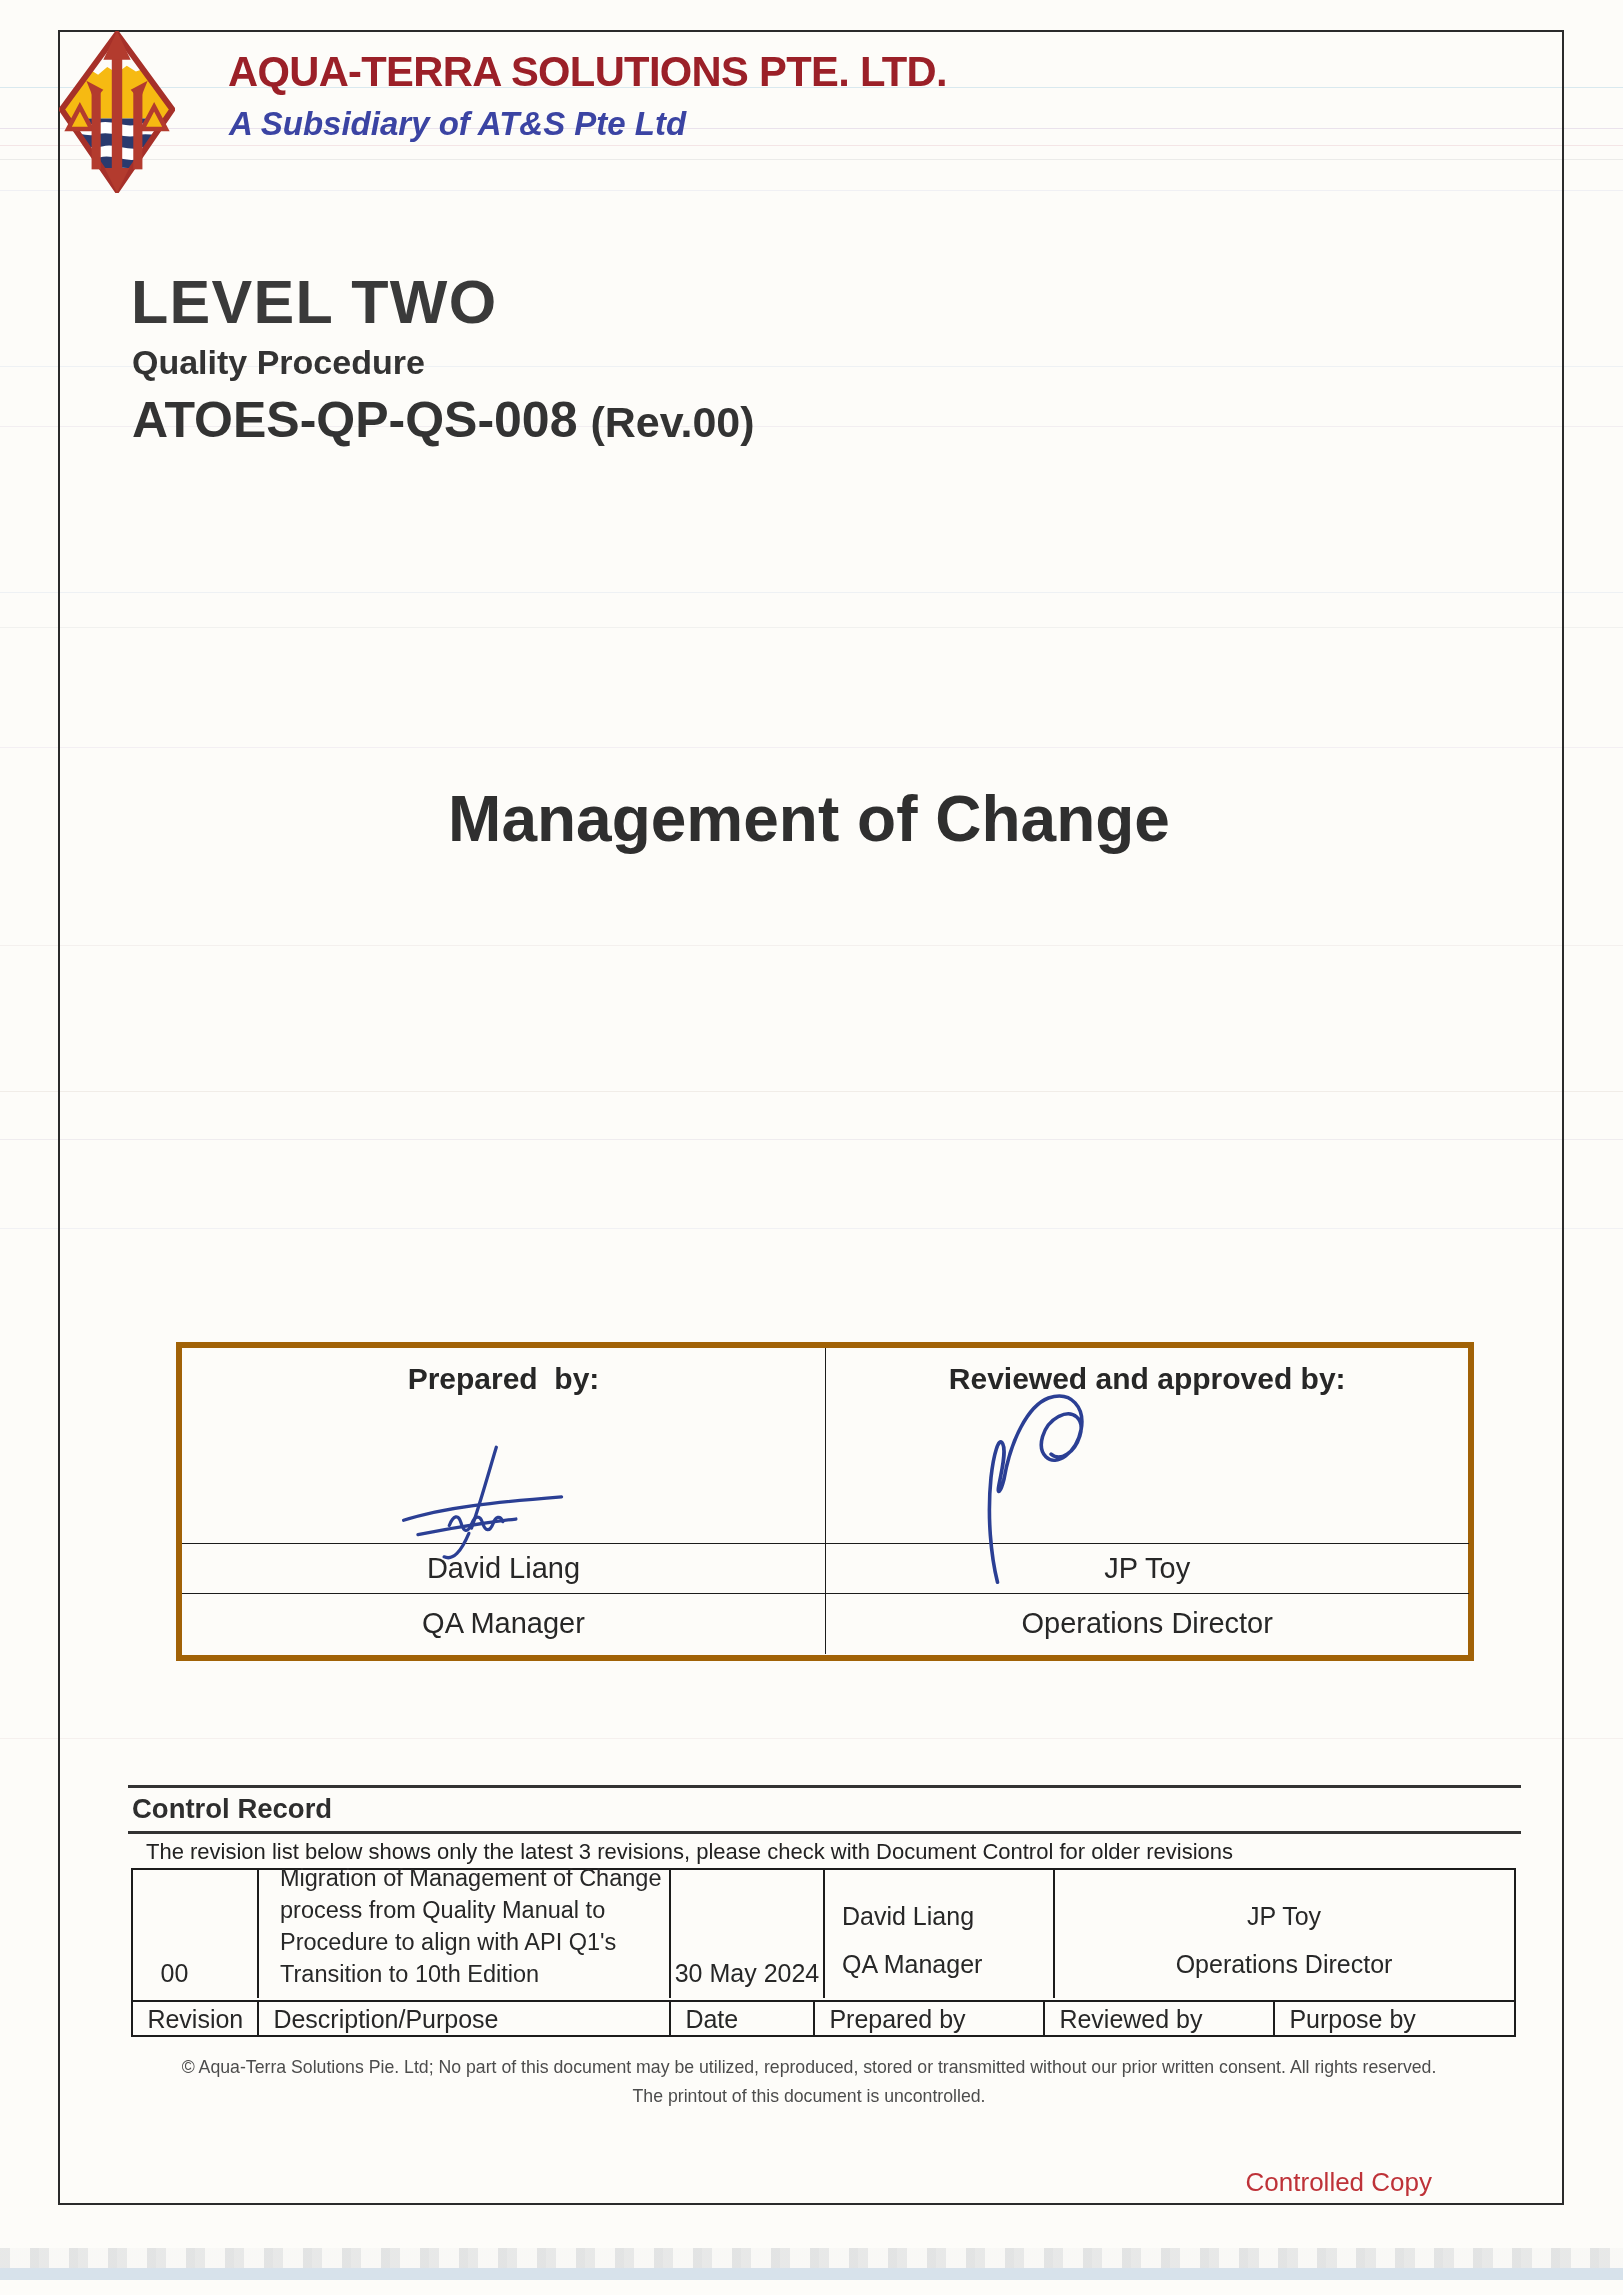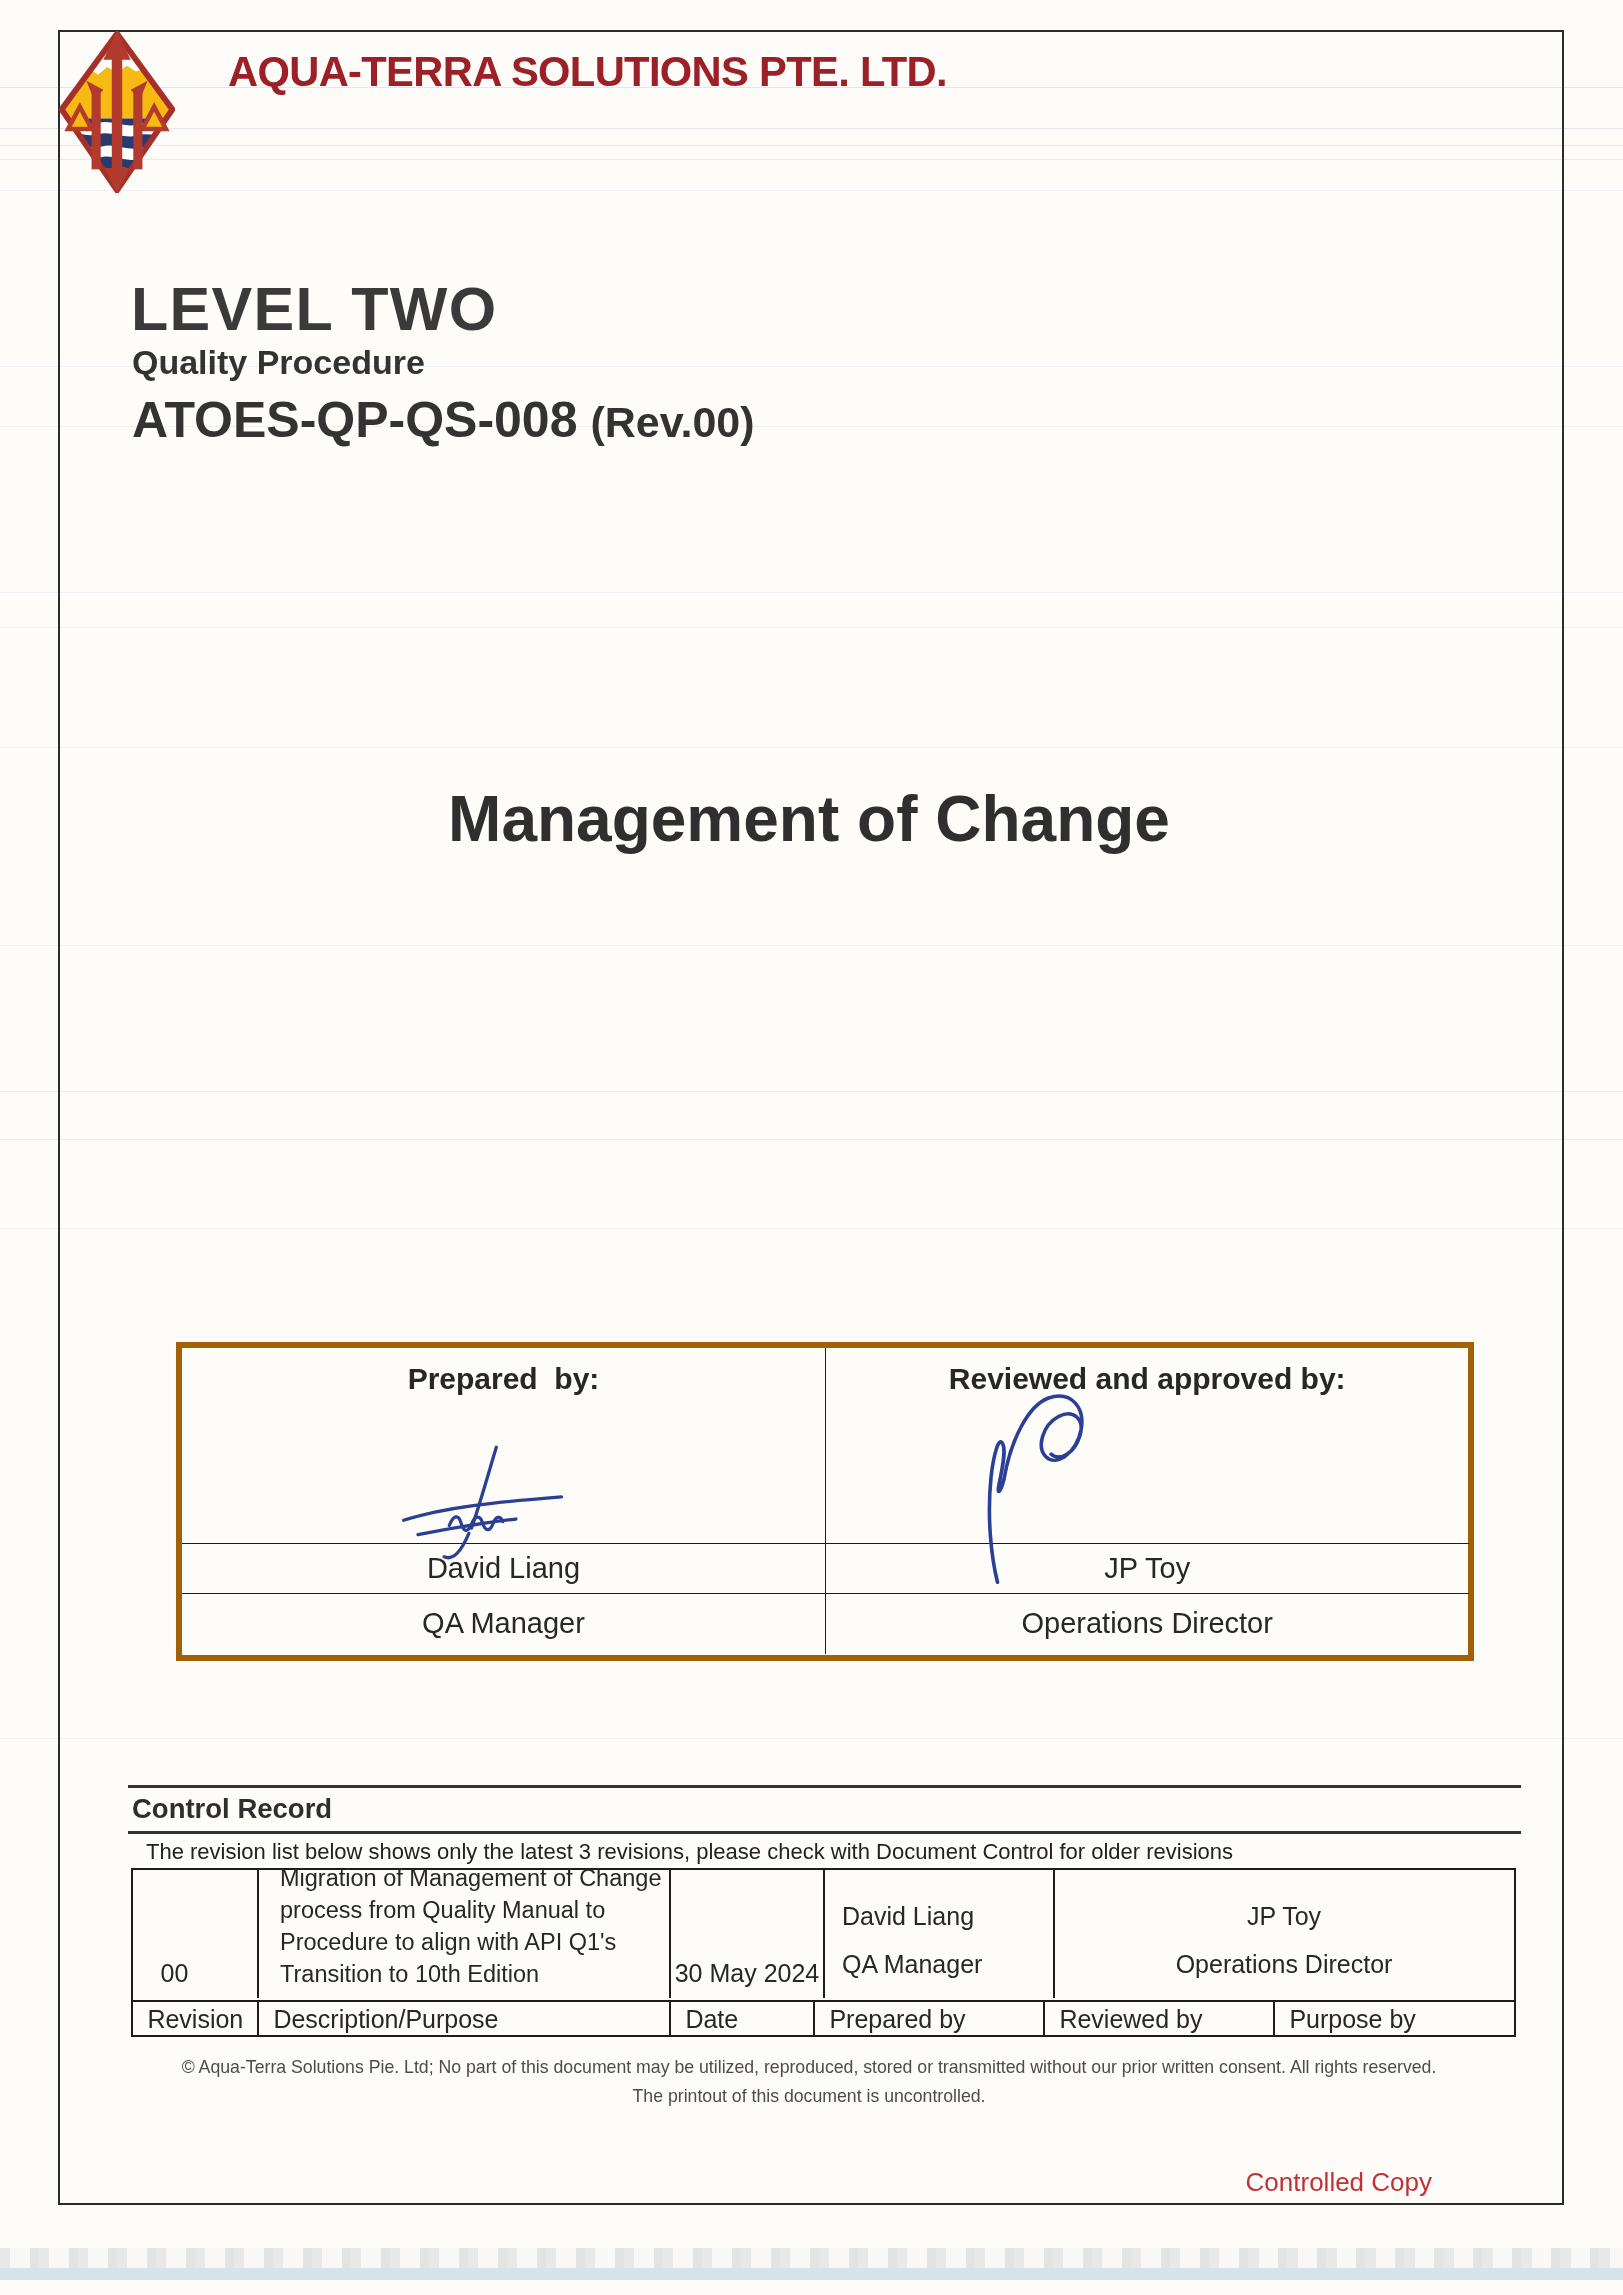--- a/index.html
+++ b/index.html
@@ -25,21 +25,21 @@
     font-size:43px;font-weight:bold;color:#9b2028;
     letter-spacing:-0.7px;transform:scaleX(.97);transform-origin:left top;
     white-space:nowrap;
   }
   .subsidiary{
     left:229px;top:105px;
     font-size:33px;font-style:italic;font-weight:600;color:#3b44a3;
     white-space:nowrap;
   }
   
-  .level{left:131px;top:274px;font-size:61px;font-weight:bold;color:#3a3a3a;letter-spacing:1.3px;}
+  .level{left:131px;top:267px;font-size:61px;font-weight:bold;color:#3a3a3a;letter-spacing:1.3px;}
   .doctype{left:132px;top:343px;font-size:34px;font-weight:bold;color:#333;}
   .docnum{left:132px;top:391px;font-size:50px;font-weight:bold;color:#333;white-space:nowrap;}
   .docnum .rev{font-size:43px;margin-left:13px;}
   
   .doc-title{
     left:58px;top:782px;width:1502px;
     text-align:center;font-size:64px;font-weight:bold;color:#2f2f2f;
   }
   
   .approval{
@@ -131,20 +131,21 @@
     <polygon points="42,76 68,90 54,106" fill="#B33B2E"></polygon>
     <rect x="114" y="92" width="14" height="120" fill="#B33B2E"></rect>
     <polygon points="136,76 110,90 124,106" fill="#B33B2E"></polygon>
 
     <rect x="81" y="32" width="16" height="184" fill="#B33B2E"></rect>
     <polygon points="89,0 110,44 68,44" fill="#B33B2E"></polygon>
     <polygon points="89,248 70,210 108,210" fill="#B33B2E"></polygon>
   </svg>
 
   <div class="abs company-name">AQUA-TERRA SOLUTIONS PTE. LTD.</div>
+  <div class="abs subsidiary">A Subsidiary of AT&amp;S Pte Ltd</div>
 
   <div class="abs level">LEVEL TWO</div>
   <div class="abs doctype">Quality Procedure</div>
   <div class="abs docnum">
     <span>ATOES-QP-QS-008</span><span class="rev">(Rev.00)</span>
   </div>
 
   <div class="abs doc-title">Management of Change</div>
 
   <div class="abs approval">

